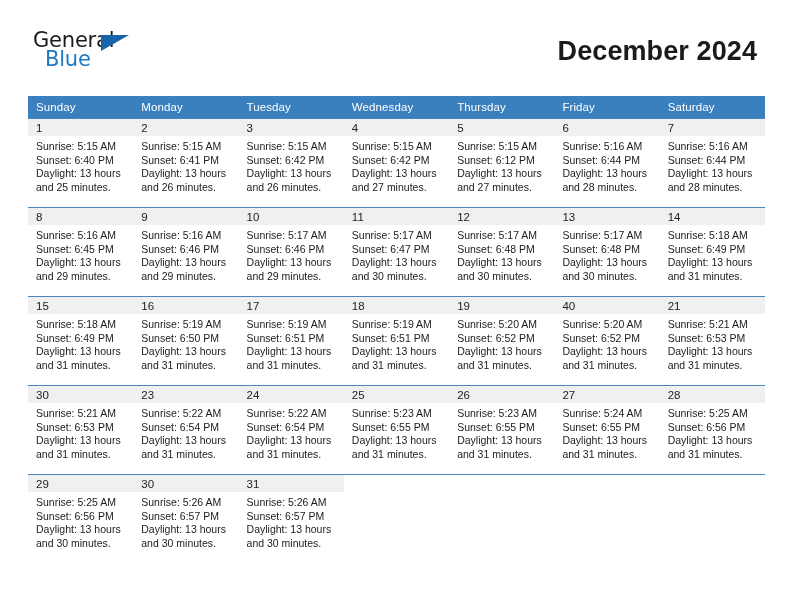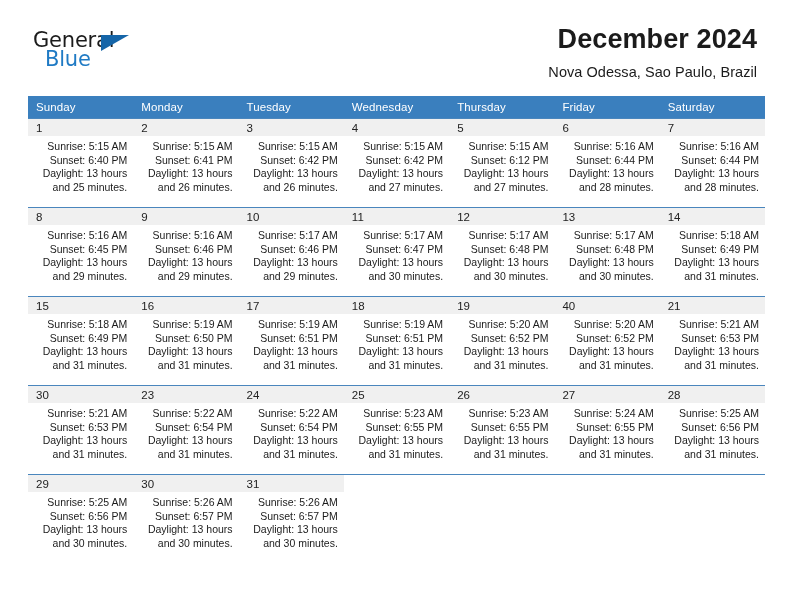--- a/index.html
+++ b/index.html
@@ -117,40 +117,38 @@
     line-height: 16px;
   }
   .daynum-bar.empty {
     background: transparent;
   }
   .cell-body {
     padding: 4px 6px 0 8px;
     font-size: 10.5px;
     line-height: 13.6px;
     color: #1b1b1b;
-    text-align: right;
   }
   .cell-body div { white-space: nowrap; }
 </style>
 </head>
 <body>
 
 <div class="page">
 
   <div class="masthead">
 
     <div class="logo">
       <span class="logo-general">General</span>
       <span class="logo-triangle"></span>
       <span class="logo-blue">Blue</span>
     </div>
 
     <div class="title-block">
       <div class="cal-title">December 2024</div>
-      <div class="cal-subtitle">Nova Odessa, Sao Paulo, Brazil</div>
     </div>
 
   </div>
 
   <div class="cal-wrap">
     <table class="calendar">
       <thead>
         <tr>
           <th>Sunday</th>
           <th>Monday</th>

